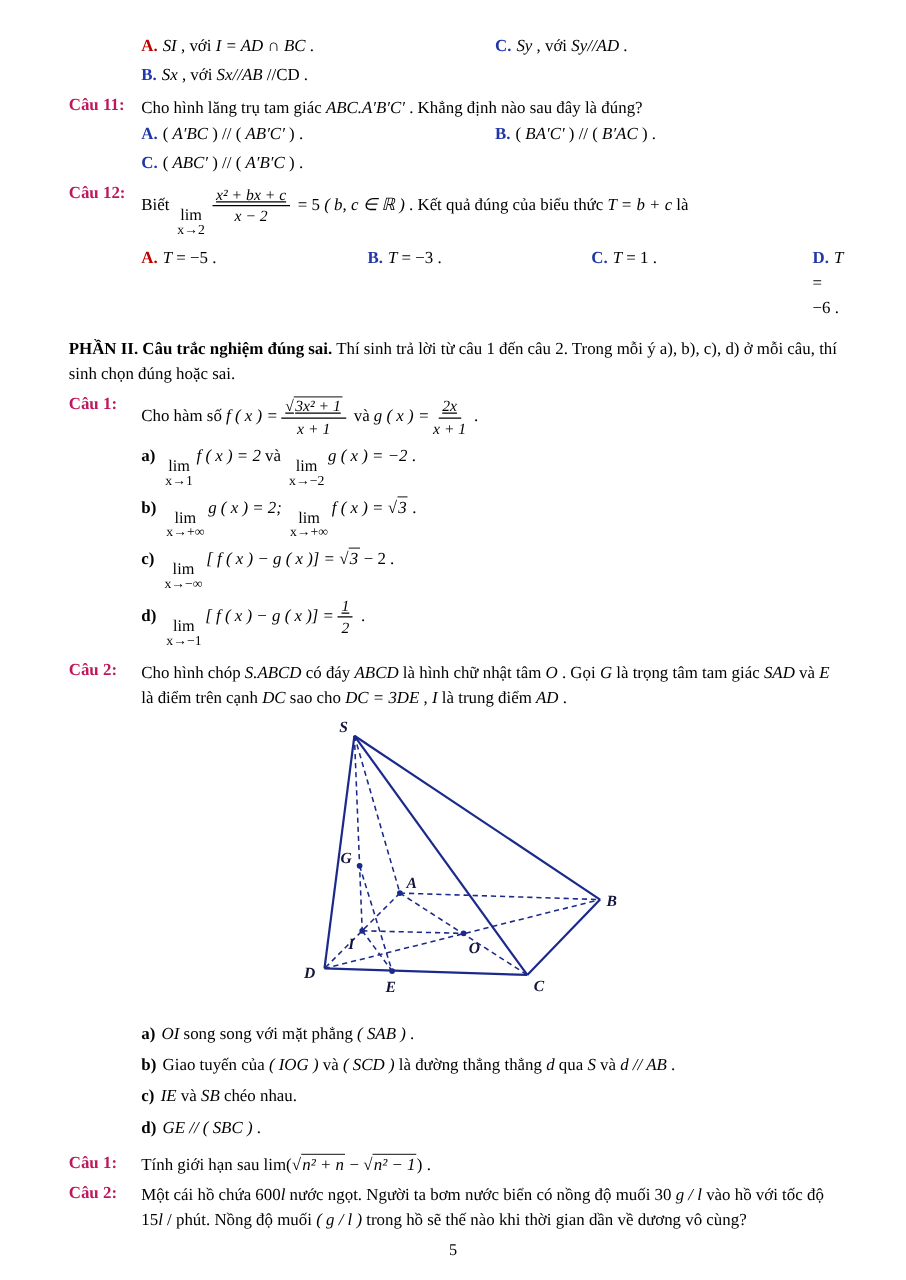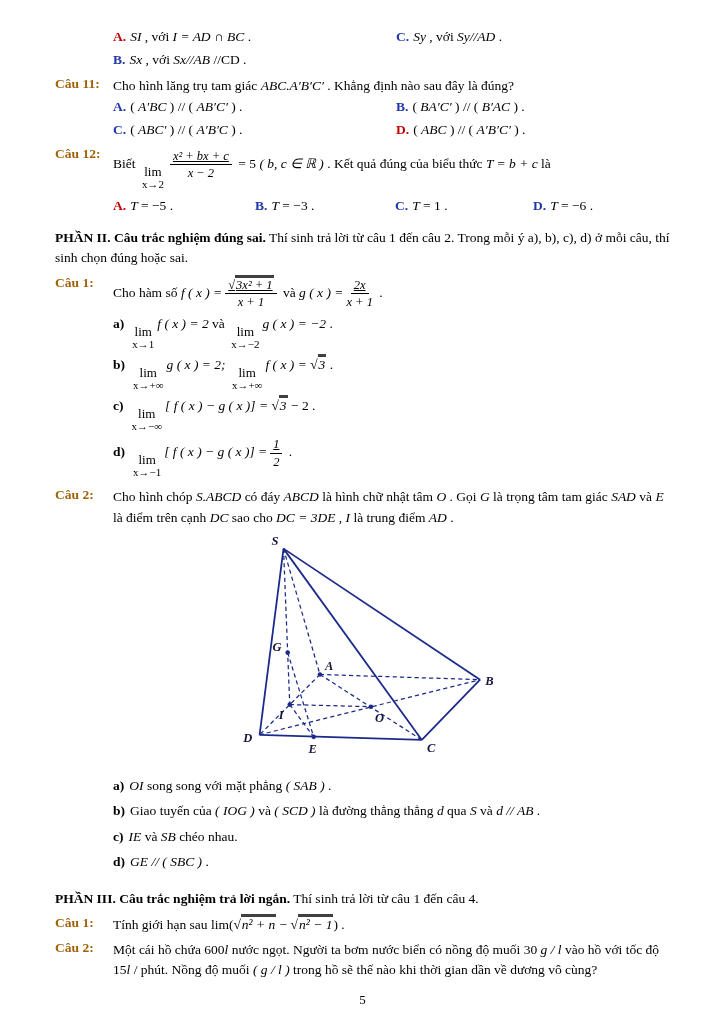--- a/index.html
+++ b/index.html
@@ -1,41 +1,41 @@
 <!DOCTYPE html>
 <html><head>
 <meta charset="utf-8">
 <style>
   * { margin:0; padding:0; box-sizing:border-box; }
   body { background:#fff; font-family:"Liberation Serif", serif; font-size:13.5px; color:#000; }
   .page { position:relative; width:725px; height:1024px; background:#fff; padding:26px 55px 0 55px; overflow:hidden; }
   .blue { color:#2136a8; }
   .red  { color:#c00000; }
   .qrow { display:flex; margin:4px 0; }
-  .qlabel { flex:none; width:58px; color:#a16207; font-weight:bold; }
+  .qlabel { flex:none; width:58px; color:#be185d; font-weight:bold; }
   .qbody { flex:1; line-height:1.5; }
   .indent { margin-left:58px; }
   .optgrid2 { display:grid; grid-template-columns:283px 1fr; line-height:1.55; }
   .optgrid2 .opt { padding:1px 0; }
-  .optgrid4 { display:grid; grid-template-columns:142px 140px 138px 1fr; margin-top:6px; }
+  .optgrid4 { display:grid; grid-template-columns:142px 140px 138px 1fr; margin-top:6px;gap:39px; }
   .olabel { font-weight:bold; margin-right:4px; }
   .section { margin:12px 0 6px 0; line-height:1.5; }
   .item { margin:5px 0; }
   .ilabel { font-weight:bold; margin-right:5px; }
   .mathline { line-height:1.3; margin:3px 0 4px 0; }
   
   .lim { display:inline-flex; flex-direction:column; align-items:center; vertical-align:-8px; line-height:1; margin:0 3px; }
   .lim .l1 { font-size:13px; }
   .lim .l2 { font-size:11px; margin-top:1px; }
   .frac { display:inline-flex; flex-direction:column; align-items:center; vertical-align:middle; line-height:1.15; font-style:italic; font-size:12.5px; margin:0 3px; }
   .frac .num { border-bottom:1px solid #000; padding:0 3px 1px 3px;text-decoration:underline; }
   .frac .den { padding-top:1px; }
   .sqrt { font-style:italic; white-space:nowrap; }
   .sqrt .rad { font-style:normal; }
-  .sqrt .bar { border-top:3px solid #404040; padding:0 1px; }
+  .sqrt .bar { border-top:1px solid #404040; padding:0 1px; }
   .figwrap { margin:6px 0 4px 105px; }
   .pagenum { position:absolute; left:0; right:0; bottom:16px; text-align:center; font-size:13px; }
   i { font-style:italic;margin-top:28px; }
   svg text { font-family:"Liberation Serif", serif; font-size:12px; font-style:italic; font-weight:bold; fill:#14143c; }
 </style>
 </head>
 <body>
 
 <div class="page">
 
@@ -46,21 +46,20 @@
   </div>
 
   <div class="qrow">
     <div class="qlabel">Câu 11:</div>
     <div class="qbody">
       <div><span>Cho hình lăng trụ tam giác </span><i>ABC.A′B′C′</i><span> . Khẳng định nào sau đây là đúng?</span></div>
       <div class="optgrid2">
         <div class="opt"><span class="olabel blue">A.</span><span><span>( </span><i>A′BC</i><span> ) // ( </span><i>AB′C′</i><span> ) .</span></span></div>
         <div class="opt"><span class="olabel blue">B.</span><span><span>( </span><i>BA′C′</i><span> ) // ( </span><i>B′AC</i><span> ) .</span></span></div>
         <div class="opt"><span class="olabel blue">C.</span><span><span>( </span><i>ABC′</i><span> ) // ( </span><i>A′B′C</i><span> ) .</span></span></div>
-        <div class="opt"><span class="olabel red">D.</span><span><span>( </span><i>ABC</i><span> ) // ( </span><i>A′B′C′</i><span> ) .</span></span></div>
       </div>
     </div>
   </div>
 
   <div class="qrow">
     <div class="qlabel">Câu 12:</div>
     <div class="qbody">
       <div class="mathline"><span>Biết </span><span class="lim">
             <span class="l1">lim</span>
             <span class="l2">x→2</span>
@@ -161,21 +160,20 @@
         </svg>
       </div>
 
       <div class="item"><span class="ilabel">a)</span><span><i>OI</i><span> song song với mặt phẳng </span><i>( SAB )</i><span> .</span></span></div>
       <div class="item"><span class="ilabel">b)</span><span><span>Giao tuyến của </span><i>( IOG )</i><span> và </span><i>( SCD )</i><span> là đường thẳng thẳng </span><i>d</i><span> qua </span><i>S</i><span> và </span><i>d // AB</i><span> .</span></span></div>
       <div class="item"><span class="ilabel">c)</span><span><i>IE</i><span> và </span><i>SB</i><span> chéo nhau.</span></span></div>
       <div class="item"><span class="ilabel">d)</span><span><i>GE // ( SBC )</i><span> .</span></span></div>
     </div>
   </div>
 
-  <p class="section"><b>PHẦN III. Câu trắc nghiệm trả lời ngắn.</b> <span>Thí sinh trả lời từ câu 1 đến câu 4.</span></p>
 
   <div class="qrow">
     <div class="qlabel">Câu 1:</div>
     <div class="qbody">
       <div><span>Tính giới hạn sau  lim(</span><span class="sqrt"><span class="rad">√</span><span class="bar">n² + n</span></span><span> − </span><span class="sqrt"><span class="rad">√</span><span class="bar">n² − 1</span></span><span>) .</span></div>
     </div>
   </div>
 
   <div class="qrow">
     <div class="qlabel">Câu 2:</div>

